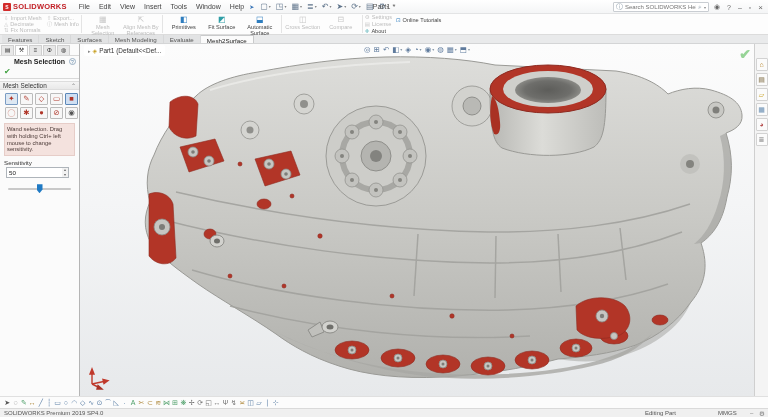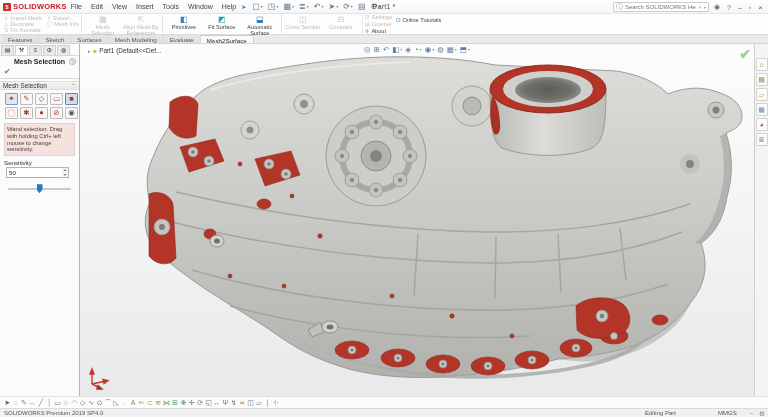--- a/index.html
+++ b/index.html
@@ -4,21 +4,21 @@
 <style>
   * { margin:0; padding:0; box-sizing:border-box; }
   html,body { width:768px; height:417px; overflow:hidden; background:#fff;
     font-family:"Liberation Sans", sans-serif; -webkit-font-smoothing:antialiased; }
   .screen { position:relative; width:768px; height:417px; background:#fff; font-size:7px; color:#333; }
 
   
   .titlebar { position:absolute; left:0; top:0; width:768px; height:14px;
     background:linear-gradient(#ffffff,#f4f5f6); border-bottom:1px solid #e3e4e5;
     display:flex; align-items:center; padding:0 3px; }
-  .logo { display:flex; align-items:center; gap:2px; }
+  .logo { display:flex; align-items:center; gap:2px; margin-right:8px; }
   .logo-mark { width:8px; height:8px; background:#d22b2b; color:#fff; font-size:5px; line-height:8px;
     text-align:center; border-radius:1px; font-weight:bold; }
   .logo-text { color:#c22026; font-weight:bold; font-size:7.5px; letter-spacing:.2px; }
   .menus { display:flex; gap:1px; }
   .menu { padding:0 4px; font-size:7px; color:#444; cursor:default; }
   .pin-icon { color:#3a76b8; font-size:6px; margin:0 4px 0 1px; }
   .qat { display:flex; align-items:center; gap:1px; }
   .qat-btn { display:flex; align-items:center; padding:0 2px; color:#5e738a; }
   .qat-btn .ic { font-size:8px; }
   .qat-btn .car { font-size:4px; color:#888; margin-left:1px; }

